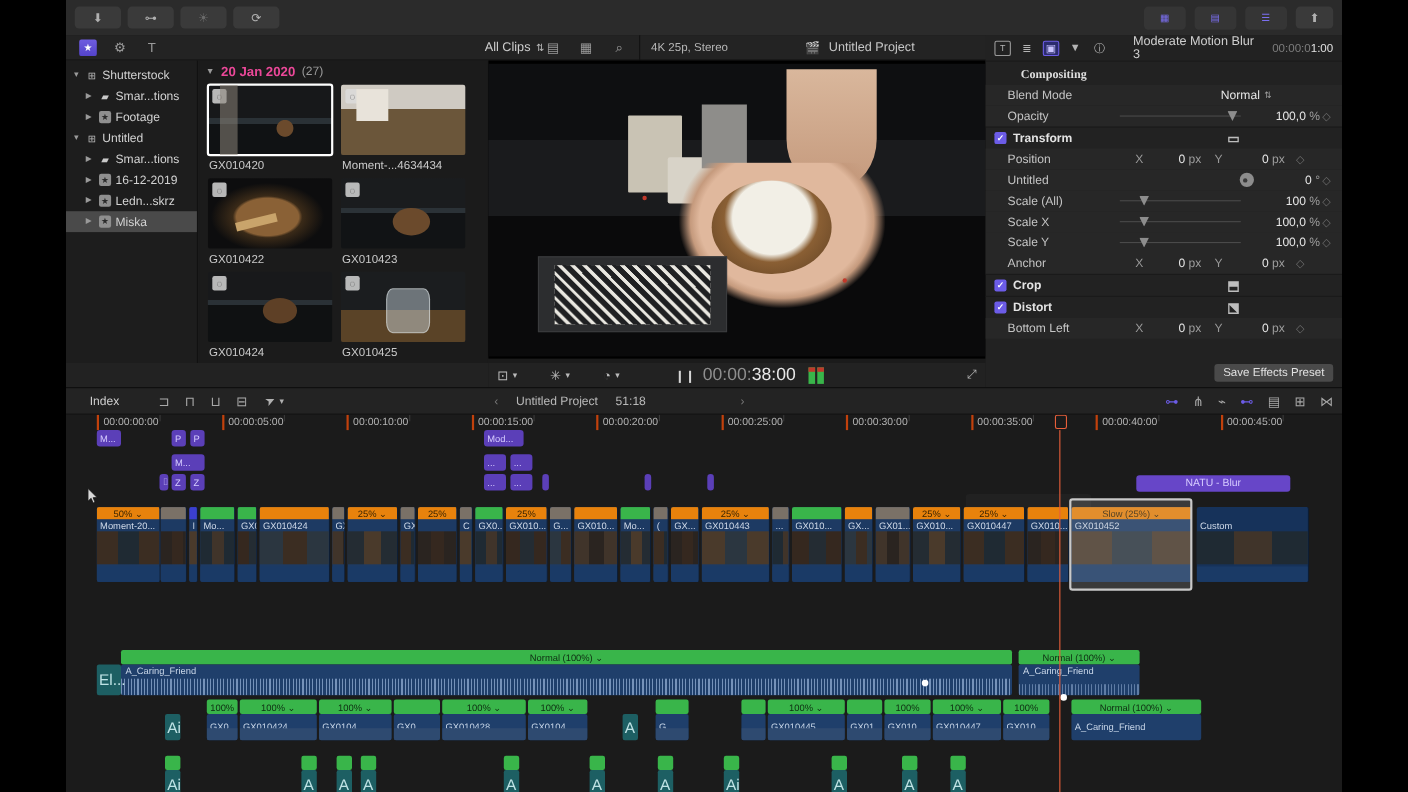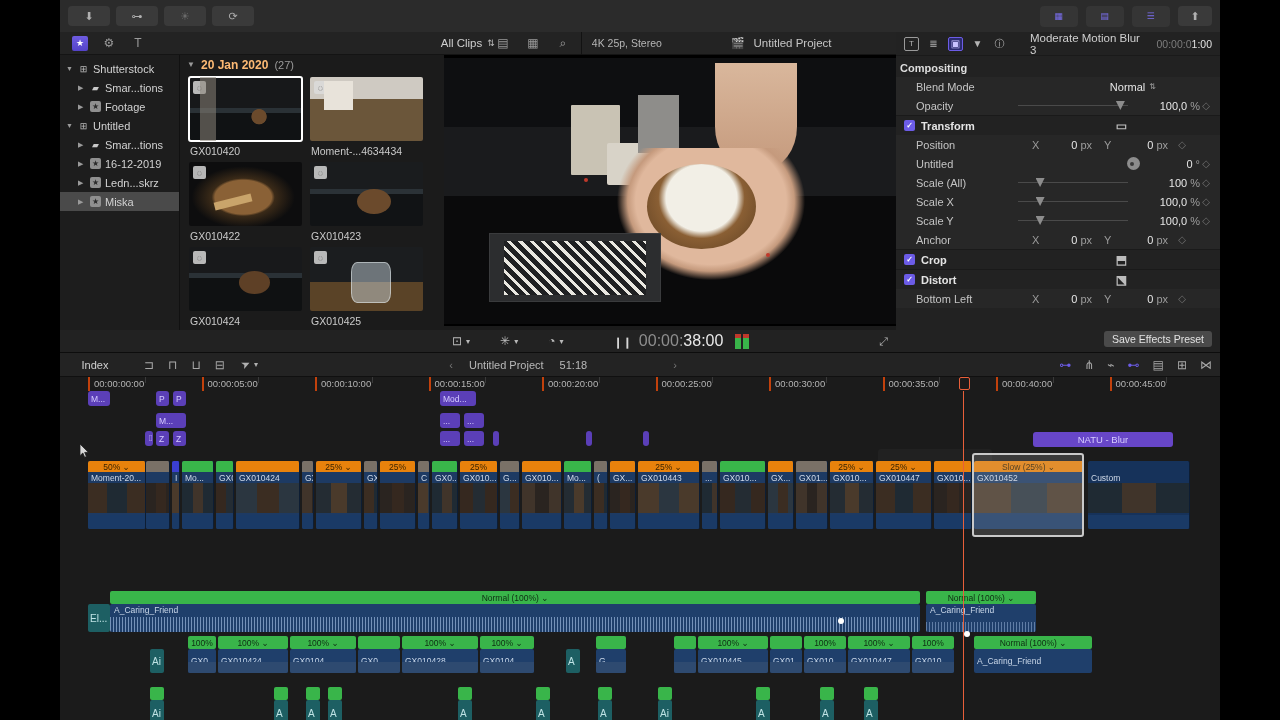--- a/index.html
+++ b/index.html
@@ -65,21 +65,21 @@
   .lico.evt{ background:#8f8f8f; color:#2a2a2a; border-radius:2px; font-size:8px;}
   .lico.fold{ color:#c9c9c9; }
 
   
   .browser{
     position:absolute; left:181px; top:55px; width:262px; height:293px;
     background:#1b1b1b;
   }
   .br-head{ height:20px; display:flex; align-items:center; gap:6px; padding-left:6px; }
   .br-head .disc{ font-size:8px; }
-  .br-title{ font-size:12px; font-weight:bold; color:#fdba74;text-align:right; }
+  .br-title{ font-size:12px; font-weight:bold; color:#ec4899;text-align:right; }
   .br-count{ font-size:11px; color:#9a9a9a; }
   .grid{ display:flex; flex-wrap:wrap; gap:3px 8px; padding:2px 4px 0 8px; }
   .cell{ width:113px; }
   .thumb{
     width:113px; height:64px; border-radius:2px; position:relative; overflow:hidden;
     background:#2a2622;
   }
   .cell.sel .thumb{ outline:2px solid #ffffff; outline-offset:-1px; }
   .badge{
     position:absolute; left:4px; top:4px; width:13px; height:13px; border-radius:2px;
@@ -155,22 +155,22 @@
   }
   .insp-head{ height:23px; display:flex; align-items:center; gap:7px; padding:0 8px; }
   .ihico{ width:15px; height:14px; display:flex; align-items:center; justify-content:center;
           font-size:10px; color:#b5b5b5; border-radius:2px;}
   .ihico.box{ border:1px solid #9a9a9a; font-size:8px; }
   .ihico.on{ background:#2b2b6e; border:1px solid #6c5ce7; color:#c9c3ff; }
   .insp-title{ font-size:11.5px; color:#cfcfcf; margin-left:16px;}
   .insp-tc{ margin-left:auto; font-size:10.5px; color:#7d7d7d; }
   .insp-tc b{ color:#e2e2e2; font-weight:normal; }
   .insp-body{ padding-top:2px; }
-  .sec-title{ height:19px; display:flex; align-items:center; padding-left:4px;
-              font-size:11px; font-weight:bold; color:#dedede; }
+  .sec-title{ height:19px; display:flex; align-items:center; padding-left:32px;
+              font-size:11px; font-weight:bold; color:#dedede;font-family:Liberation Serif, serif; }
   .prow{ height:19px; display:flex; align-items:center; padding:0 8px 0 20px; font-size:11px; color:#c6c6c6; }
   .prow.alt{ background:#272727; }
   .prow .pname{ width:92px; color:#c4c4c4; }
   .prow .spacer{ flex:1; }
   .val{ color:#e6e6e6; }
   .unit{ color:#9d9d9d; }
   .axis{ color:#9a9a9a; width:14px; display:inline-block; }
   .numcell{ display:inline-flex; align-items:baseline; justify-content:flex-end; gap:3px; }
   .kf{ width:12px; text-align:center; color:#6f6f6f; font-size:10px; }
   .slider{ position:relative; height:11px; flex:1; margin:0 10px; }
@@ -232,21 +232,21 @@
   .selclip{ position:absolute; top:-8px; height:84px; border:2px solid #c9c9c9; border-radius:3px;
             background:rgba(200,200,200,.18); }
   .playhead{ position:absolute; top:0; bottom:0; width:1px; background:#e85f3a; z-index:30; }
   .playhead:before{ content:""; position:absolute; left:-4px; top:-14px; width:9px; height:11px;
                     border:1px solid #e85f3a; border-radius:2px; }
   .lowerclip{ position:absolute; height:18px; border-radius:2px;text-align:center; }
   .lc-green{ background:#39b54a; color:#0e2d12; font-size:8.5px; display:flex;
              align-items:center; justify-content:center; white-space:nowrap; }
   .lc-blue{ background:#1f3f6b; color:#c8d6e8; font-size:8.5px; display:flex; align-items:center;
             padding-left:3px; white-space:nowrap; overflow:hidden;}
-  .lc-teal{ background:#1d5f63; color:#bfe3e5; font-size:10px; display:flex; align-items:center;
+  .lc-teal{ background:#1d5f63; color:#bfe3e5; font-size:14px; display:flex; align-items:center;
             padding-left:2px; }
   .storyband{ position:absolute; background:#212121; }
   .kfdot{ position:absolute; width:6px; height:6px; border-radius:50%; background:#fff; }
   .cursor{ position:absolute; width:10px; height:15px; z-index:60; }
 </style>
 </head>
 <body>
 
 <div class="app">
 

